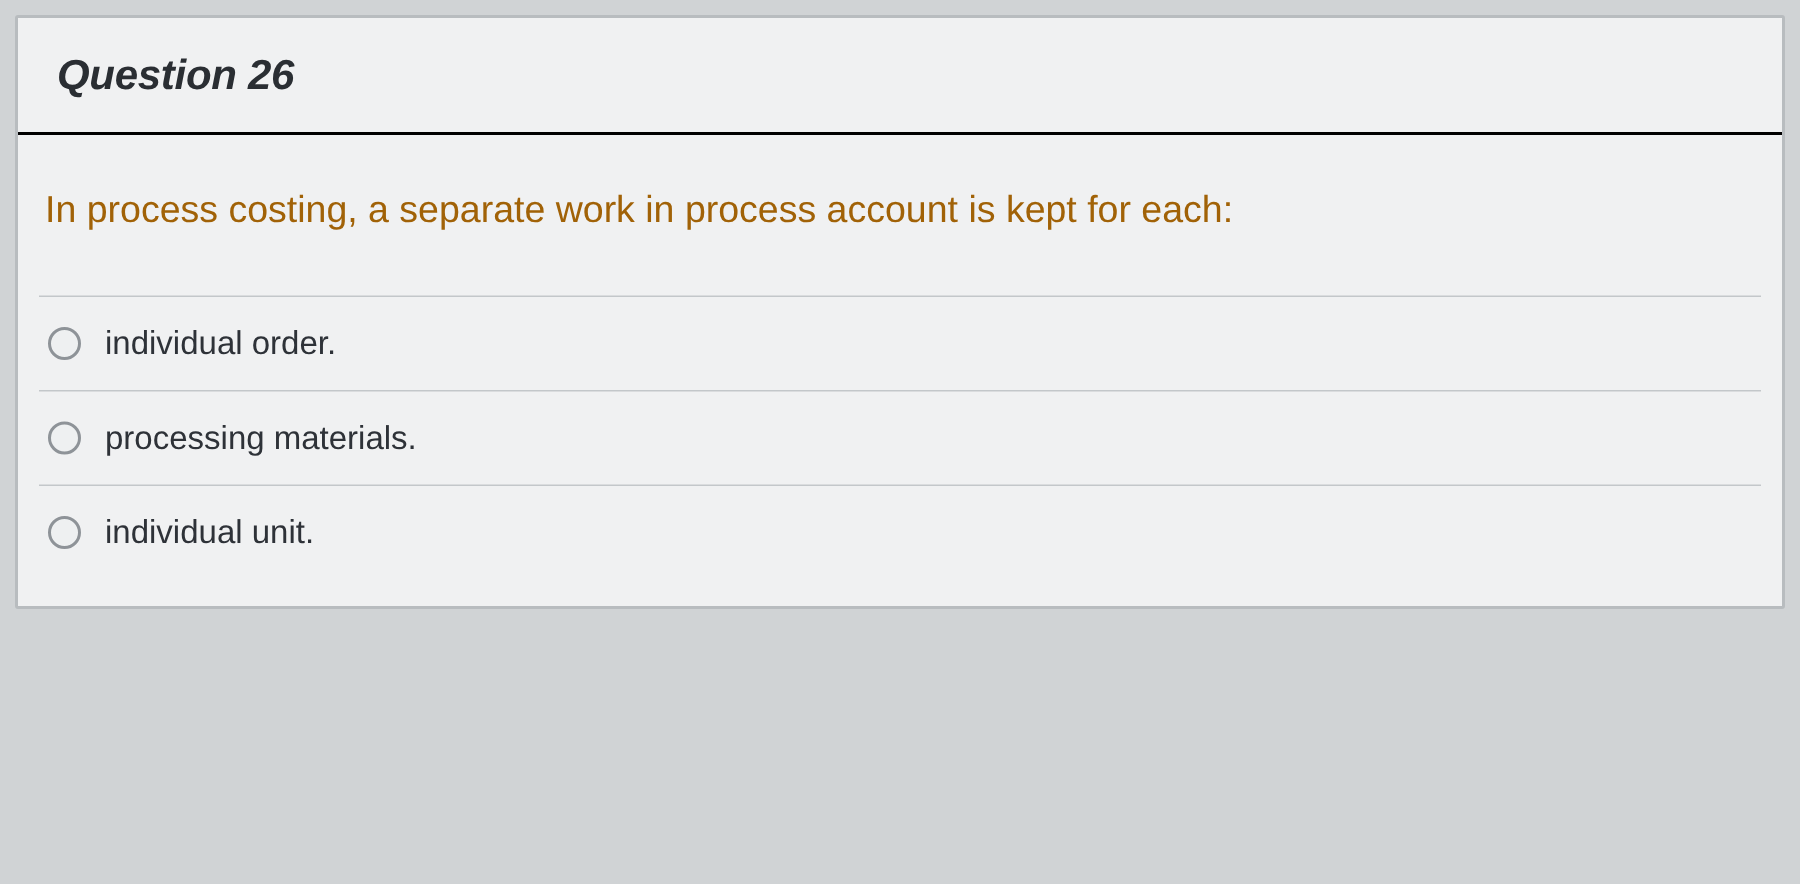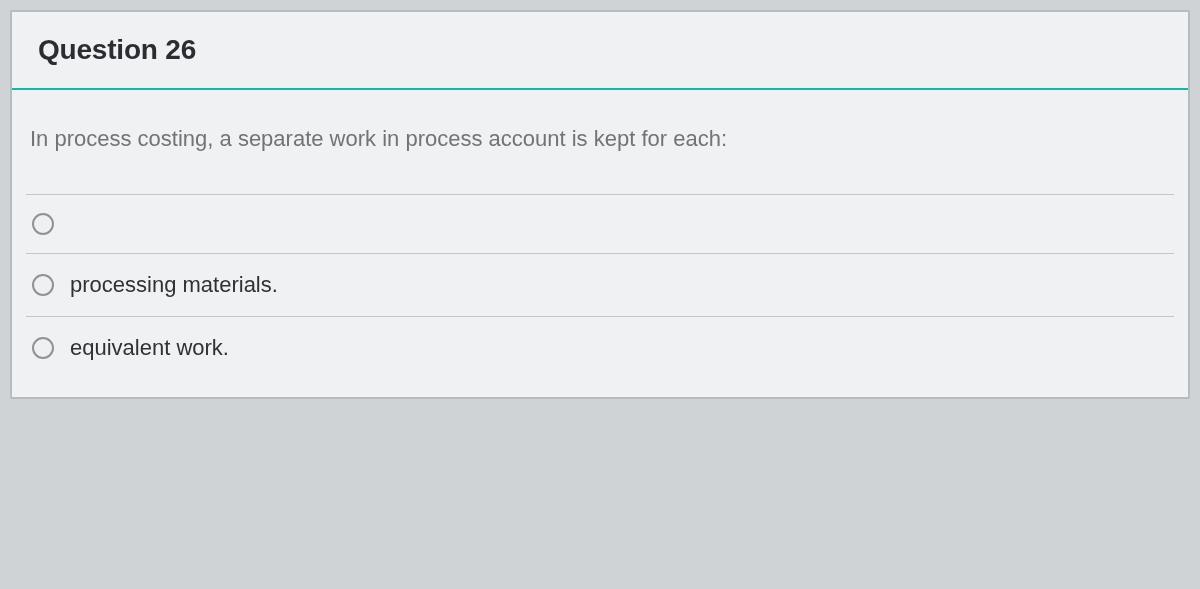--- a/index.html
+++ b/index.html
@@ -11,34 +11,35 @@
       height: 589px;
     }
     .question-card {
       background: #f0f1f2;
       border: 2px solid #b8bcbf;
       border-radius: 2px;
       width: 100%;
     }
     .question-header {
       padding: 22px 26px;
-      border-bottom: 2px solid #14b8a6;
+      border-bottom: 2px solid #000000;
+      font-style: italic;
     }
     .question-title {
       font-size: 28px;
       font-weight: 700;
       color: #2a2e33;
       letter-spacing: -0.2px;
     }
     .question-body {
       padding: 36px 14px 10px 14px;
     }
     .question-prompt {
-      font-size: 22px;
-      color: #737373;
+      font-size: 25px;
+      color: #a16207;
       padding: 0 4px 42px 4px;
       font-weight: 400;
     }
     .options {
       display: flex;
       flex-direction: column;
     }
     .option-row {
       display: flex;
       align-items: center;
@@ -68,24 +69,25 @@
 
 <div class="question-card">
   <div class="question-header">
     <div class="question-title">Question 26</div>
   </div>
   <div class="question-body">
     <div class="question-prompt">In process costing, a separate work in process account is kept for each:</div>
     <div class="options">
       <label class="option-row">
         <span class="radio"></span>
+        <span class="option-label">individual order.</span>
       </label>
       <label class="option-row">
         <span class="radio"></span>
         <span class="option-label">processing materials.</span>
       </label>
       <label class="option-row">
         <span class="radio"></span>
-        <span class="option-label">equivalent work.</span>
+        <span class="option-label">individual unit.</span>
       </label>
     </div>
   </div>
 </div>
 
 </body></html>

